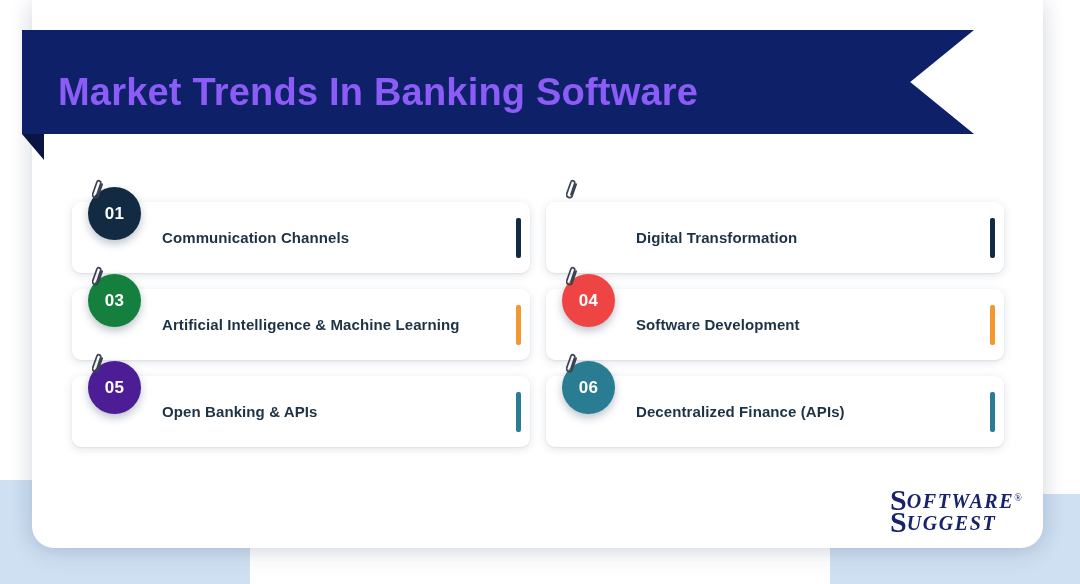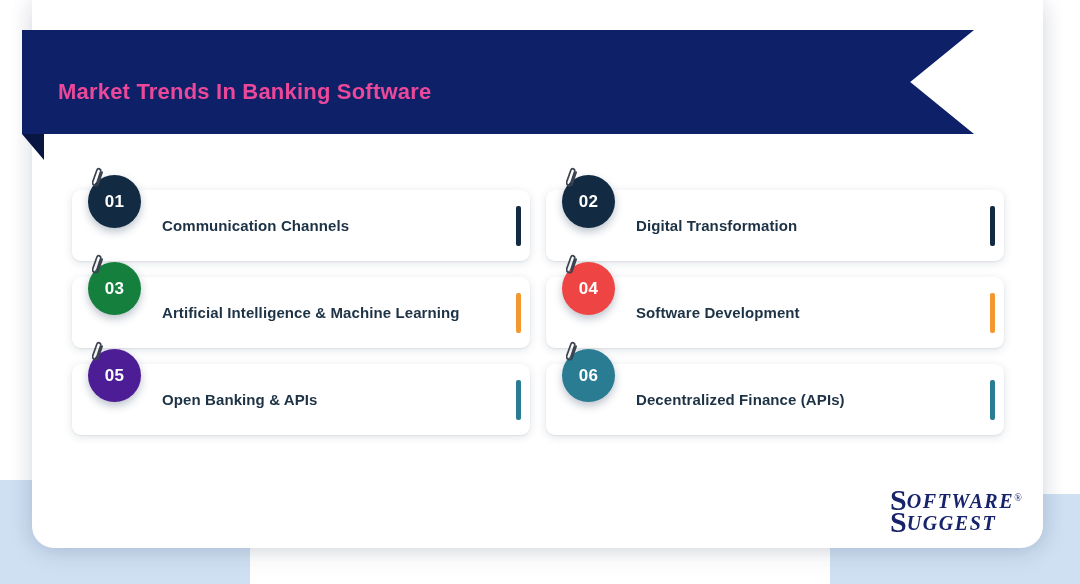--- a/index.html
+++ b/index.html
@@ -29,26 +29,26 @@
   .ribbon{
     position:absolute;inset:0;background:#0d2068;
     clip-path:polygon(0 0, 100% 0, 100% 0, 93.3% 50%, 100% 100%, 100% 100%, 0 100%);
   }
   .ribbon-fold{
     position:absolute;left:0;top:104px;width:22px;height:26px;background:#091642;
     clip-path:polygon(0 0, 100% 0, 100% 100%);
   }
   .ribbon-title{
     position:absolute;left:36px;top:0;height:124px;display:flex;align-items:center;
-    color:#ec4899;font-size:22px;font-weight:bold;letter-spacing:.2px;white-space:nowrap;
+    color:#8b5cf6;font-size:38px;font-weight:bold;letter-spacing:.2px;white-space:nowrap;
   }
 
   
   .grid{
-    position:absolute;left:72px;top:190px;width:934px;
+    position:absolute;left:72px;top:202px;width:934px;
     display:grid;grid-template-columns:458px 458px;column-gap:18px;row-gap:19px;gap:16px;
   }
   .card{
     position:relative;height:71px;background:#ffffff;border-radius:9px;
     box-shadow:0 2px 10px rgba(23,43,77,.13), 0 1px 2px rgba(23,43,77,.07);
     display:flex;align-items:center;
   }
   .badge{
     position:absolute;left:16px;top:-15px;width:53px;height:53px;border-radius:50%;
     display:flex;align-items:center;justify-content:center;
@@ -94,21 +94,20 @@
   <div class="grid">
       <div class="card">
         <div class="badge" style="background: rgb(18, 42, 66);">01</div>
         <span class="clip"><svg viewBox="0 0 14 26" width="14" height="26" aria-hidden="true">
             <path d="M10.2 6.2 L6.0 18.4 a3.1 3.1 0 0 1 -5.5 -2.0 L4.9 4.0 a2.0 2.0 0 0 1 3.8 1.2 L5.0 16.6" fill="none" stroke="#3b4350" stroke-width="1.7" stroke-linecap="round"></path>
           </svg></span>
         <div class="card-label">Communication Channels</div>
         <div class="accent" style="background: rgb(18, 42, 66);"></div>
       </div>
       <div class="card">
-        <div class="badge" style="background: rgb(18, 42, 66);">02</div>
         <span class="clip"><svg viewBox="0 0 14 26" width="14" height="26" aria-hidden="true">
             <path d="M10.2 6.2 L6.0 18.4 a3.1 3.1 0 0 1 -5.5 -2.0 L4.9 4.0 a2.0 2.0 0 0 1 3.8 1.2 L5.0 16.6" fill="none" stroke="#3b4350" stroke-width="1.7" stroke-linecap="round"></path>
           </svg></span>
         <div class="card-label">Digital Transformation</div>
         <div class="accent" style="background: rgb(18, 42, 66);"></div>
       </div>
       <div class="card">
         <div class="badge" style="background: #15803d;">03</div>
         <span class="clip"><svg viewBox="0 0 14 26" width="14" height="26" aria-hidden="true">
             <path d="M10.2 6.2 L6.0 18.4 a3.1 3.1 0 0 1 -5.5 -2.0 L4.9 4.0 a2.0 2.0 0 0 1 3.8 1.2 L5.0 16.6" fill="none" stroke="#3b4350" stroke-width="1.7" stroke-linecap="round"></path>

